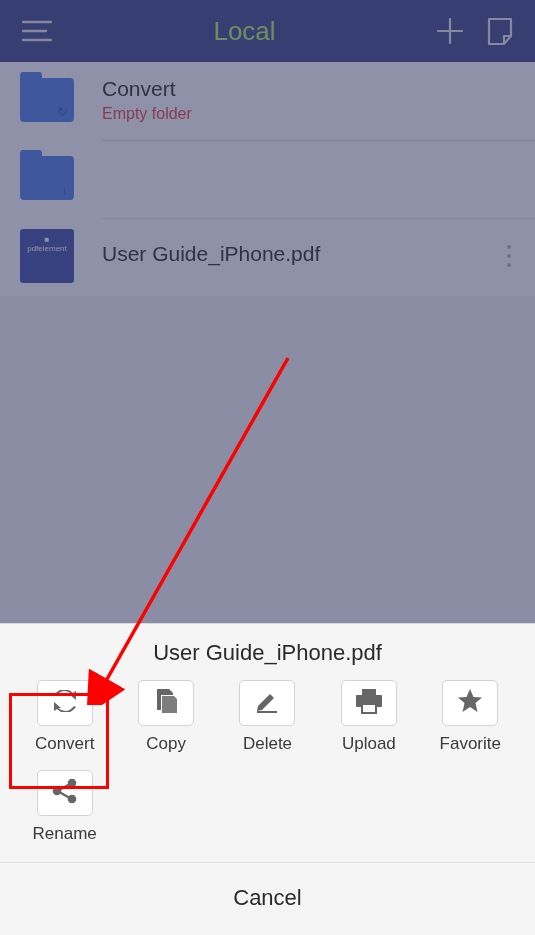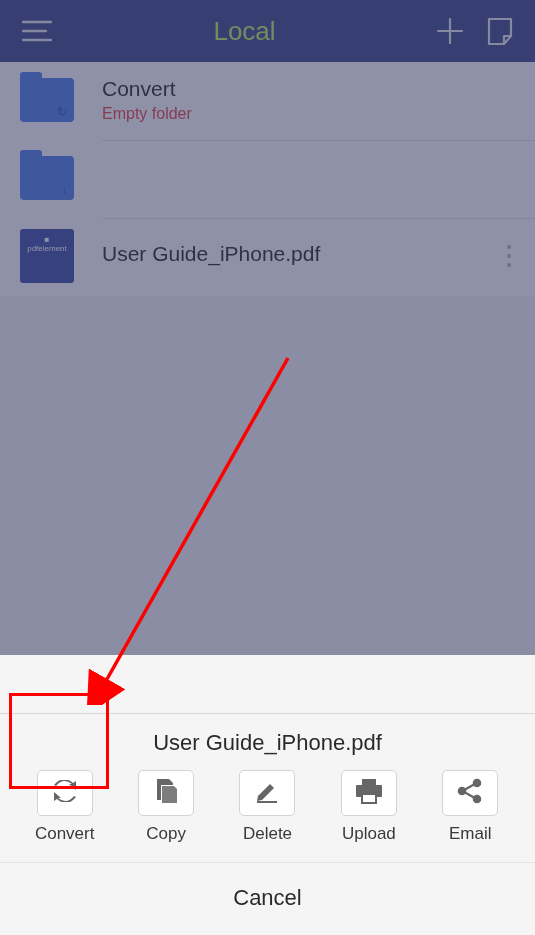--- a/index.html
+++ b/index.html
@@ -285,33 +285,43 @@
         <svg width="28" height="26" viewBox="0 0 28 26" fill="#666">
           <rect x="7" y="1" width="14" height="6"></rect>
           <rect x="1" y="7" width="26" height="12" rx="1"></rect>
           <rect x="7" y="16" width="14" height="9" fill="#fff" stroke="#666" stroke-width="2"></rect>
         </svg>
       </span>
         </div>
       <div class="lbl">Upload</div>
     </div>
 
+    <div class="action">
+      <div class="btn">
+          <span>
+        <svg width="26" height="26" viewBox="0 0 26 26" fill="#666">
+          <path d="M13 1 L16.5 9 L25 9.5 L18.5 15 L20.5 24 L13 19 L5.5 24 L7.5 15 L1 9.5 L9.5 9 Z"></path>
+        </svg>
+      </span>
+        </div>
+      <div class="lbl">Favorite</div>
+    </div>
 
     <div class="action">
       <div class="btn">
           <span>
         <svg width="26" height="26" viewBox="0 0 26 26" fill="none" stroke="#666" stroke-width="2.2">
           <circle cx="20" cy="5" r="3.2" fill="#666"></circle>
           <circle cx="5" cy="13" r="3.2" fill="#666"></circle>
           <circle cx="20" cy="21" r="3.2" fill="#666"></circle>
           <line x1="8" y1="11.5" x2="17" y2="6.5"></line>
           <line x1="8" y1="14.5" x2="17" y2="19.5"></line>
         </svg>
       </span>
         </div>
-      <div class="lbl">Email</div>
+      <div class="lbl">Rename</div>
     </div>
 
 
   </div>
 
   <div class="cancel">Cancel</div>
 </div>
 
 </body></html>

